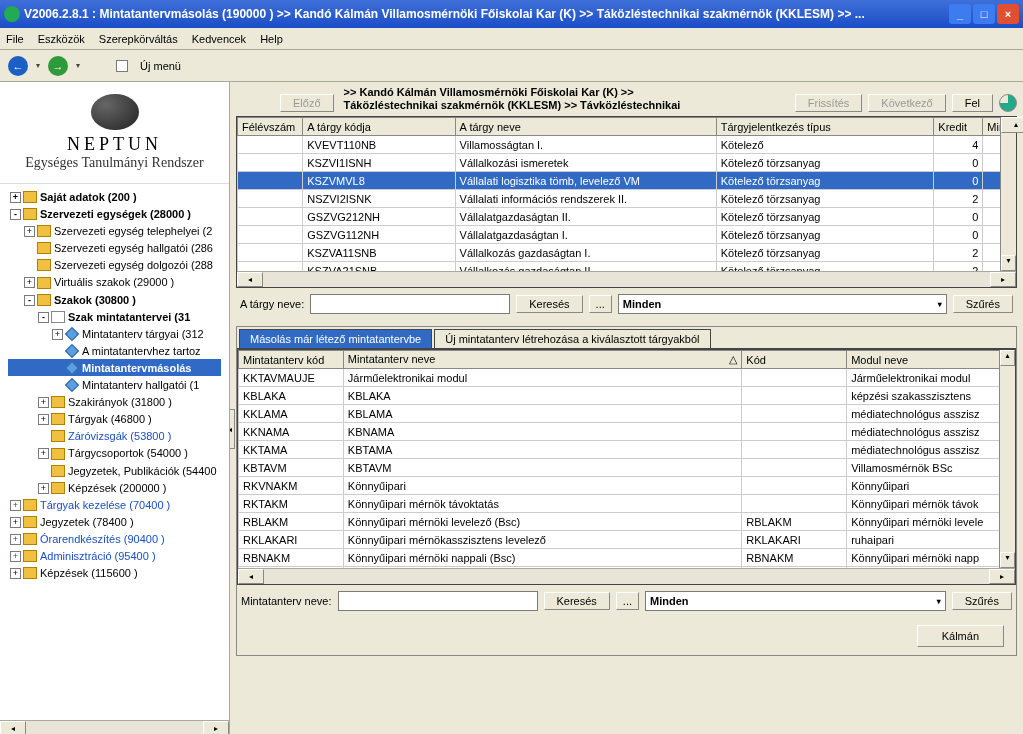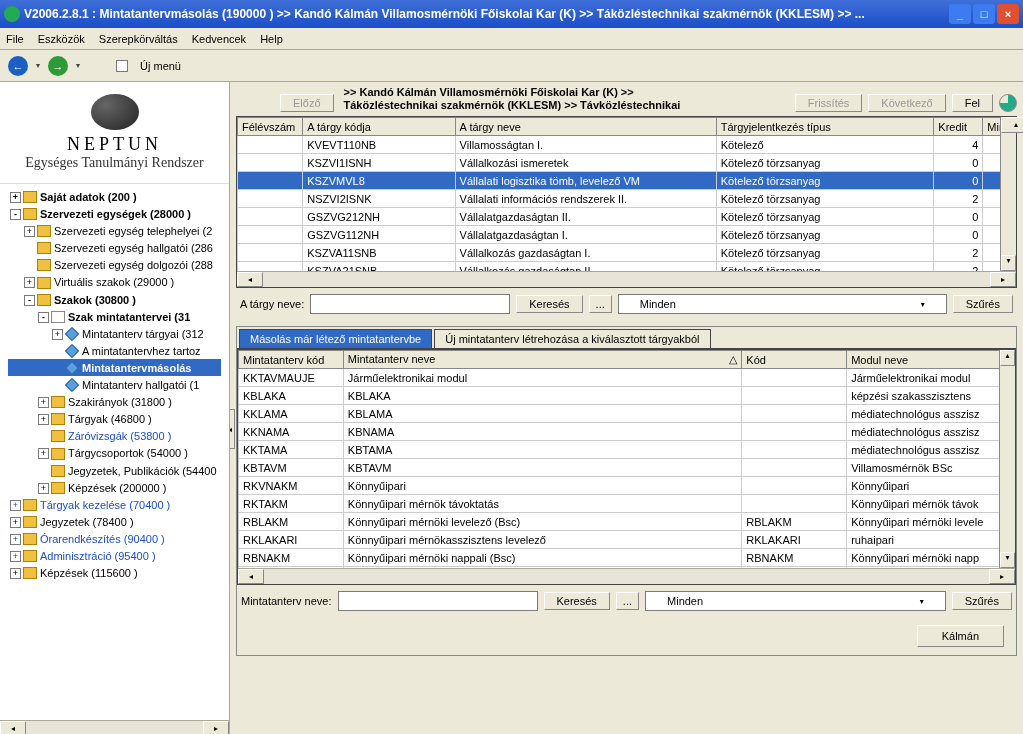--- a/index.html
+++ b/index.html
@@ -57,21 +57,21 @@
 .grid table { border-collapse:collapse; width:100%; table-layout:fixed; }
 .grid th { background:#ece9d8; border:1px solid #888; padding:2px 4px; text-align:left; font-weight:normal; height:18px; overflow:hidden; }
 .grid td { border:1px solid #ccc; padding:2px 4px; height:18px; overflow:hidden; white-space:nowrap; }
 .grid tr.sel td { background:#316ac5; color:#fff; }
 
 .gridwrap { position:relative; }
 
 .filterrow { display:flex; align-items:center; gap:6px; padding:6px 4px; }
 .filterrow label{ white-space:nowrap; }
 .txtinput { height:20px; border:1px solid #7a7a7a; background:#fff; padding:0 4px; }
-.combo { height:20px; border:1px solid #7a7a7a; background:#fff; display:flex; align-items:center; padding:0 21px; justify-content:space-between; }
+.combo { height:20px; border:1px solid #7a7a7a; background:#fff; display:flex; align-items:center; padding:0 4px; justify-content:space-between;font-weight:bold; }
 .combo .arr{ font-size:8px; }
 
 .tabstrip { display:flex; border-bottom:1px solid #444; padding:2px 2px 0; gap:2px; }
 .tab { padding:3px 10px; border:1px solid #444; border-bottom:none; background:#ece9d8; }
 .tab.active { background:#316ac5; color:#fff; }
 
 .bottombtn { display:flex; justify-content:flex-end; padding:8px 12px; }
 </style>
 </head>
 <body>

